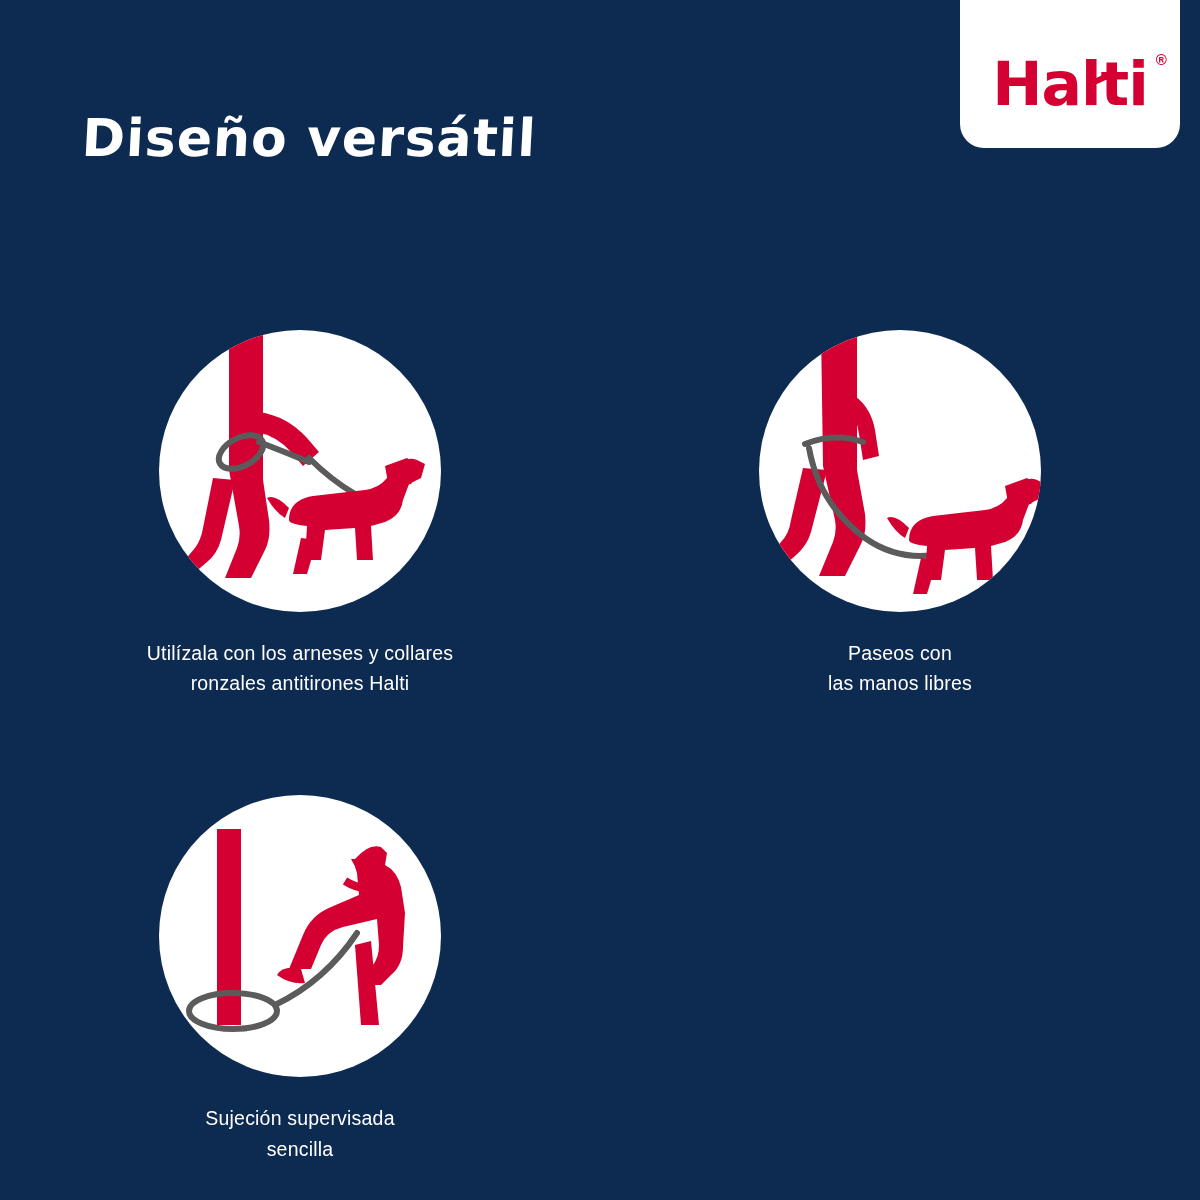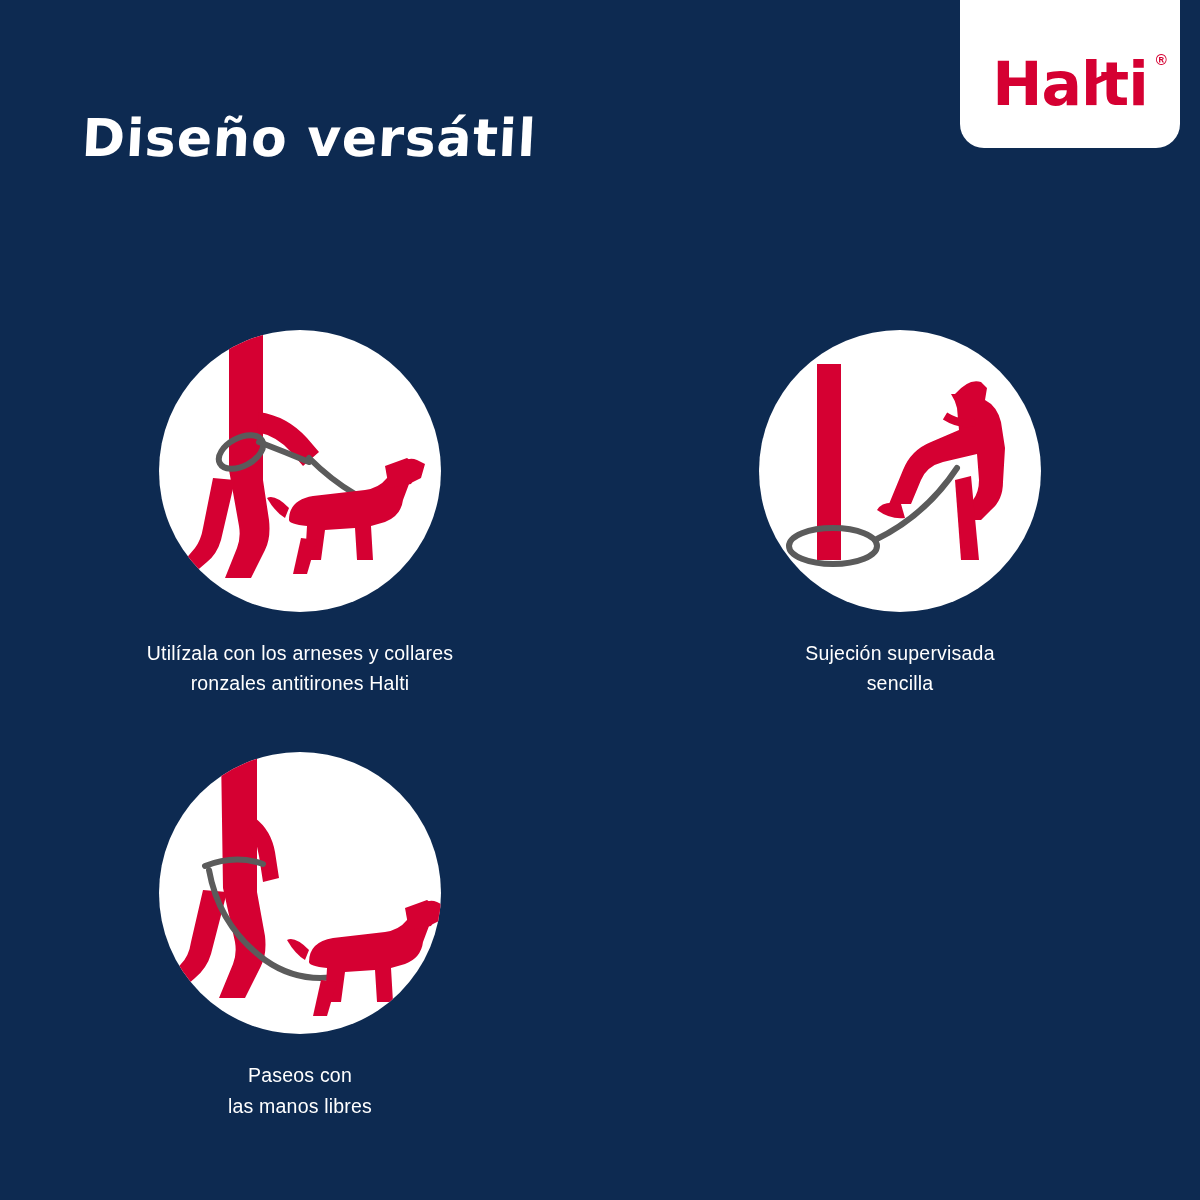--- a/index.html
+++ b/index.html
@@ -84,21 +84,21 @@
 
   
   .grid {
     position: absolute;
     left: 0;
     top: 330px;
     width: 1200px;
     display: grid;
     grid-template-columns: 1fr 1fr;
     grid-template-rows: auto auto;
-    row-gap: 54px;
+    row-gap: 97px;
   }
   .cell {
     display: flex;
     flex-direction: column;
     align-items: center;
   }
   .circle {
     width: 282px;
     height: 282px;
     border-radius: 50%;
@@ -168,56 +168,56 @@
       </div>
       <div class="caption">Utilízala con los arneses y collares
 ronzales antitirones Halti</div>
     </div>
 
 
     <div class="cell">
       <div class="circle">
         <svg viewBox="0 0 282 282">
 
-          <rect x="58" y="34" width="24" height="196" fill="#d50032"></rect>
-
-          <ellipse cx="74" cy="216" rx="44" ry="18" fill="none" stroke="#5b5b5b" stroke-width="6"></ellipse>
-
-          <path fill="none" stroke="#5b5b5b" stroke-width="6" stroke-linecap="round" d="M116 210 q50 -24 82 -72"></path>
-
-          <path fill="#d50032" d="M196 64 q14 -16 26 -12 l6 6 -2 12 q12 6 16 22 l4 26 -2 34 q0 18 -12 28 l-10 10 h-22 l14 -20 q6 -8 6 -20 l-2 -26 -34 8 q-16 4 -22 18 l-10 24 h-22 l14 -34 q8 -20 28 -28 l28 -12 -2 -22 q-2 -8 -6 -14 z"></path>
-
-          <path fill="#d50032" d="M212 146 l8 84 h-18 l-6 -80 z"></path>
-
-          <path fill="#d50032" d="M142 174 q-18 -4 -24 6 q14 10 28 8 z"></path>
-
-          <path fill="none" stroke="#d50032" stroke-width="8" d="M186 86 q16 10 30 6"></path>
-        </svg>
-      </div>
-      <div class="caption">Sujeción supervisada
-sencilla</div>
-    </div>
-
-    <div class="cell">
-      <div class="circle">
-        <svg viewBox="0 0 282 282">
-
           <path fill="#d50032" d="M62 0 h36 v140 l8 44 q2 18 -4 30 l-16 32 h-26 l14 -34 q4 -10 2 -22 l-12 -54 z"></path>
           <path fill="#d50032" d="M68 140 l-16 62 q-4 14 -16 24 l-16 14 h-22 l24 -28 q8 -8 10 -22 l12 -52 z"></path>
 
           <path fill="#d50032" d="M96 66 q16 12 20 34 l4 26 -16 4 -4 -26 q-2 -16 -12 -26 z"></path>
 
           <path fill="none" stroke="#5b5b5b" stroke-width="6" stroke-linecap="round" d="M46 114 q30 -12 58 -2"></path>
 
           <path fill="none" stroke="#5b5b5b" stroke-width="6" stroke-linecap="round" d="M50 118 q10 56 56 90 q34 24 76 16"></path>
 
           <path fill="#d50032" d="M150 210 q0 -20 24 -24 l52 -6 q14 -2 22 -12 l10 -12 q10 -10 20 -6 l8 4 -4 14 -12 6 -6 16 q-2 16 -18 22 l-14 4 2 34 h-16 l-2 -32 -30 2 -4 30 h-16 l2 -34 q-18 -2 -18 -6 z"></path>
           <path fill="#d50032" d="M162 228 l-8 36 h14 l10 -34 z"></path>
           <path fill="#d50032" d="M150 198 q-14 -14 -22 -10 q8 14 18 20 z"></path>
           <path fill="#d50032" d="M246 156 l22 -8 14 10 -10 16 -22 4 z"></path>
         </svg>
       </div>
       <div class="caption">Paseos con
 las manos libres</div>
     </div>
 
+    <div class="cell">
+      <div class="circle">
+        <svg viewBox="0 0 282 282">
+
+          <rect x="58" y="34" width="24" height="196" fill="#d50032"></rect>
+
+          <ellipse cx="74" cy="216" rx="44" ry="18" fill="none" stroke="#5b5b5b" stroke-width="6"></ellipse>
+
+          <path fill="none" stroke="#5b5b5b" stroke-width="6" stroke-linecap="round" d="M116 210 q50 -24 82 -72"></path>
+
+          <path fill="#d50032" d="M196 64 q14 -16 26 -12 l6 6 -2 12 q12 6 16 22 l4 26 -2 34 q0 18 -12 28 l-10 10 h-22 l14 -20 q6 -8 6 -20 l-2 -26 -34 8 q-16 4 -22 18 l-10 24 h-22 l14 -34 q8 -20 28 -28 l28 -12 -2 -22 q-2 -8 -6 -14 z"></path>
+
+          <path fill="#d50032" d="M212 146 l8 84 h-18 l-6 -80 z"></path>
+
+          <path fill="#d50032" d="M142 174 q-18 -4 -24 6 q14 10 28 8 z"></path>
+
+          <path fill="none" stroke="#d50032" stroke-width="8" d="M186 86 q16 10 30 6"></path>
+        </svg>
+      </div>
+      <div class="caption">Sujeción supervisada
+sencilla</div>
+    </div>
+
   </div>
 </div>
 
 </body></html>

